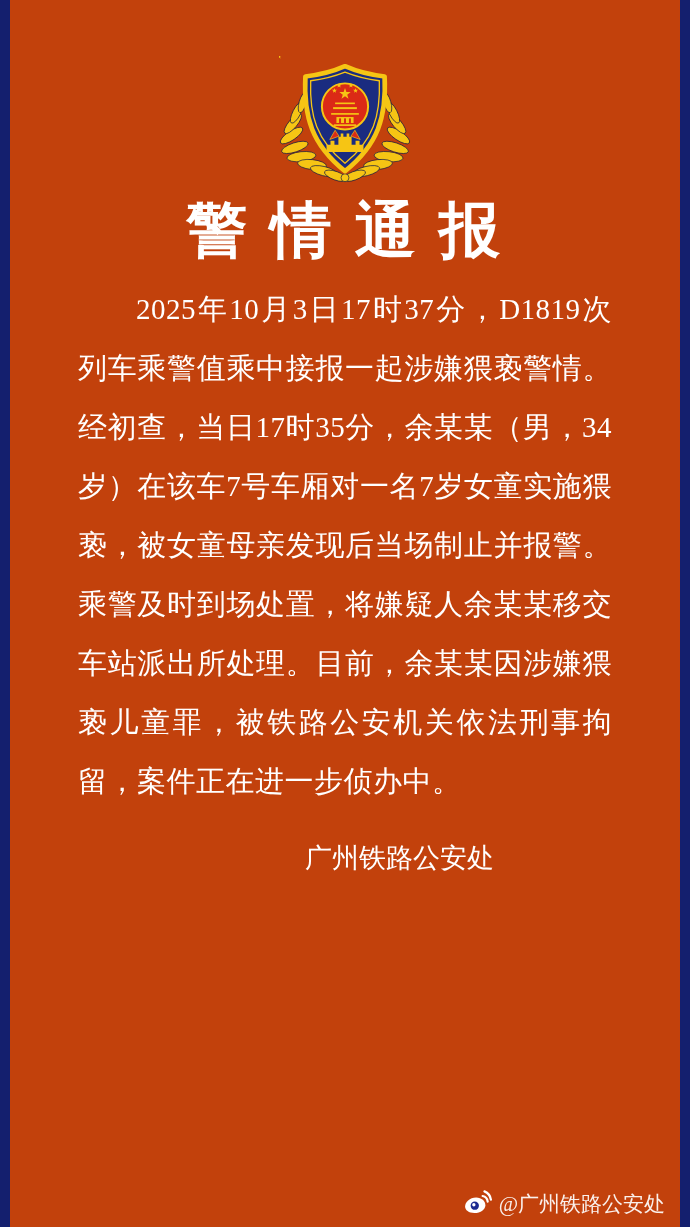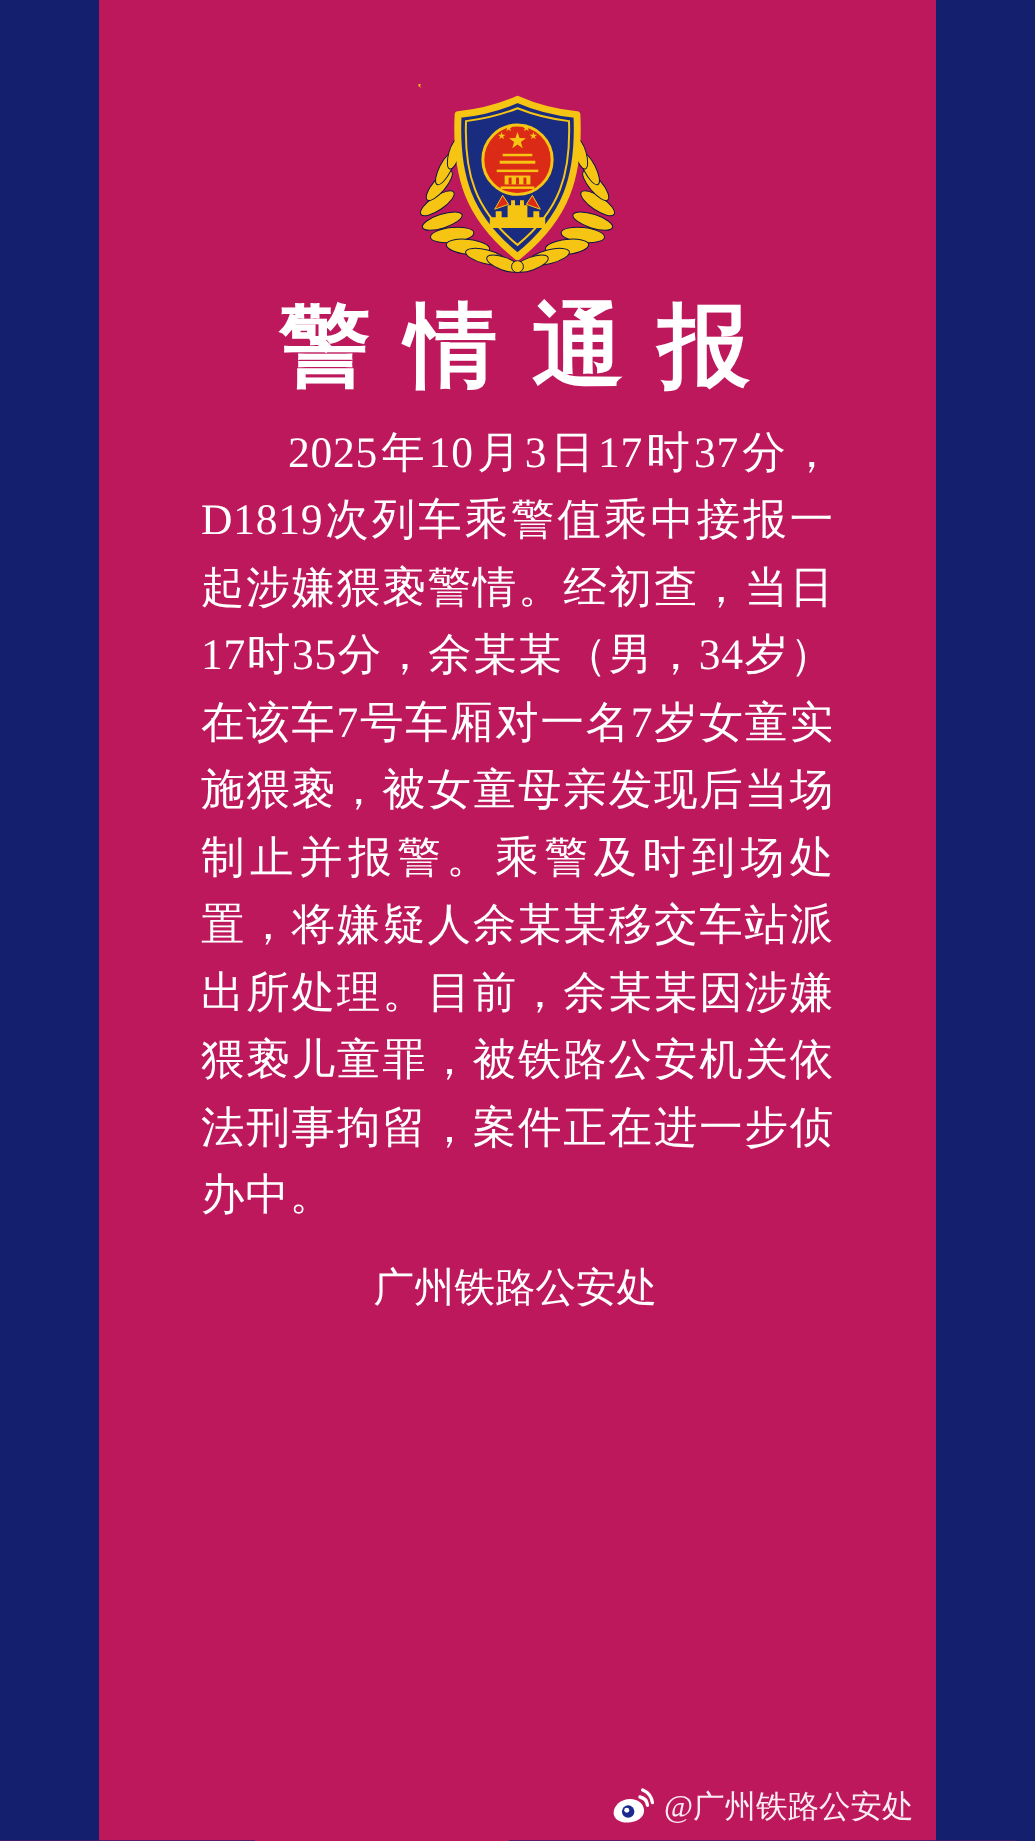--- a/index.html
+++ b/index.html
@@ -2,27 +2,28 @@
 <html><head>
 <meta charset="utf-8">
 <style>
   html, body {
     margin: 0;
     padding: 0;
     background: #141f6e;
   }
   .page {
     position: relative;
-    width: 558px;
+    width: 658px;
     height: 1227px;
     margin: 0 auto;
-    background: #be185d;
+    background: #c2410c;
     color: #ffffff;
     font-family: "Liberation Serif", "DejaVu Serif", serif;
     overflow: hidden;
+    padding-left: 12px;
   }
   .emblem {
     position: absolute;
     top: 56px;
     left: 50%;
     transform: translateX(-50%);
     width: 132px;
     height: 130px;
   }
   .title {
@@ -36,41 +37,40 @@
     font-weight: 700;
     letter-spacing: 4px;
     color: #ffffff;
   }
   .body-text {
     position: absolute;
     top: 280px;
     left: 68px;
     right: 68px;
     font-size: 29px;
-    line-height: 45px;
+    line-height: 59px;
     text-align: justify;
     letter-spacing: 0.5px;
   }
   .body-text p {
     margin: 0;
     text-indent: 2em;
   }
   .signature {
     position: absolute;
     top: 836px;
     right: 186px;
     font-size: 27px;
     line-height: 45px;
   }
   .watermark {
     position: absolute;
     right: 15px;
     bottom: 9px;
     display: flex;
-    align-items: center;
     gap: 7px;
     font-size: 21px;
     color: rgba(255,255,255,0.92);
   }
   .watermark .wicon {
     display: inline-flex;
     width: 28px;
     height: 24px;
   }
 </style>

